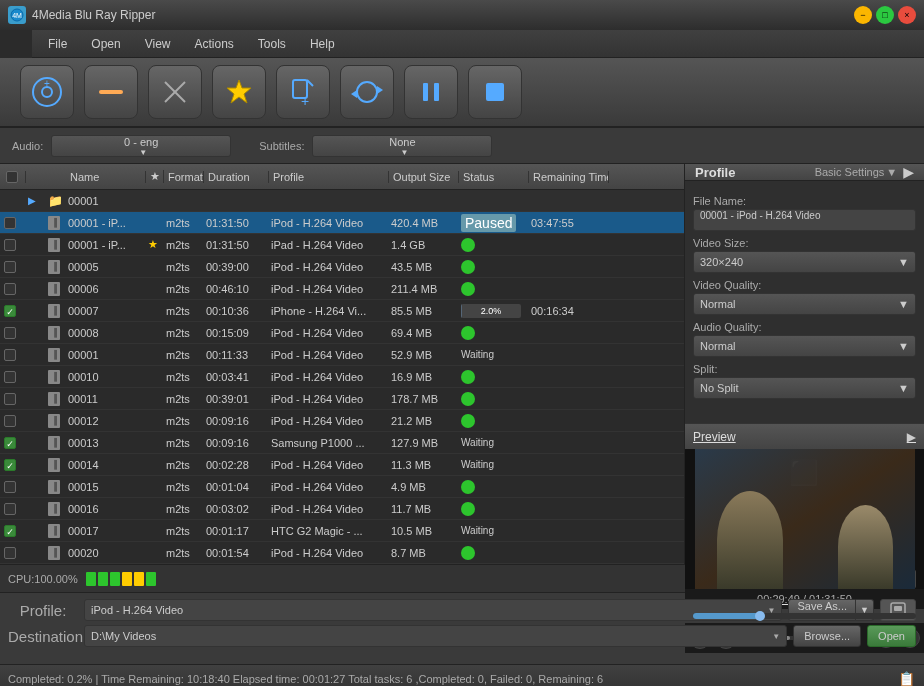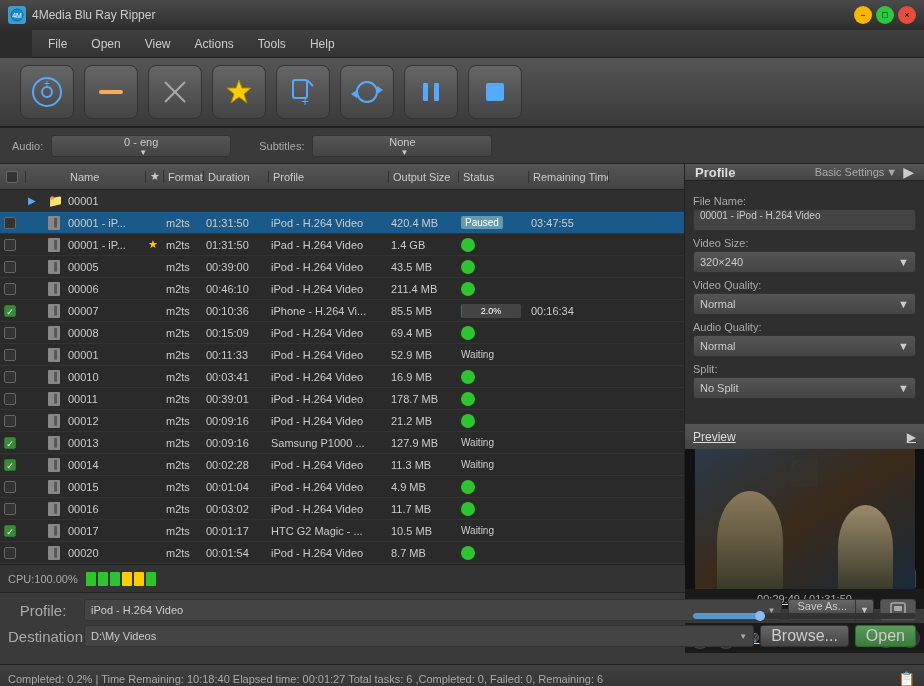--- a/index.html
+++ b/index.html
@@ -37,21 +37,21 @@
 
     
     .table-area { flex: 1; background: #2a2a2a; display: flex; flex-direction: column; overflow: hidden; }
     .table-header { display: flex; align-items: center; background: linear-gradient(to bottom, #555, #444); height: 26px; border-bottom: 1px solid #222; padding: 0 2px; }
     .th { color: #ccc; font-size: 11px; padding: 0 4px; white-space: nowrap; overflow: hidden; border-right: 1px solid #333; display: flex; align-items: center; }
     .table-body { flex: 1; overflow-y: auto; overflow-x: hidden; }
     .table-row { display: flex; align-items: center; height: 22px; border-bottom: 1px solid #333; }
     .table-row.selected { background: #1a5a8a; }
     .td { font-size: 11px; color: #ccc; padding: 0 4px; white-space: nowrap; overflow: hidden; display: flex; align-items: center; }
     .status-green { width: 14px; height: 14px; background: #2dc52d; border-radius: 7px; }
-    .status-paused { background: #6699aa; color: white; font-size: 10px; padding: 1px 4px; border-radius: 2px; }
+    .status-paused { background: #6699aa; color: white; font-size: 14px; padding: 1px 4px; border-radius: 2px; }
     .status-waiting { color: #ccc; font-size: 10px; }
     .progress-bar-cell { background: #444; height: 14px; border-radius: 2px; position: relative; overflow: hidden; }
     .progress-fill { background: #555; height: 100%; }
     .progress-text { position: absolute; left: 50%; top: 50%; transform: translate(-50%,-50%); font-size: 9px; color: #fff; }
 
     
     .profile-panel { width: 240px; background: #2f2f2f; border-left: 1px solid #222; display: flex; flex-direction: column; }
     .profile-header { background: linear-gradient(to bottom, #555, #444); height: 32px; display: flex; align-items: center; justify-content: space-between; padding: 0 10px; border-bottom: 1px solid #222; }
     .profile-title { font-size: 13px; font-weight: bold; color: #ddd; }
     .profile-settings { font-size: 11px; color: #aaa; display: flex; align-items: center; gap: 2px; }
@@ -66,21 +66,21 @@
     .video-scene { width: 100%; height: 100%; background: linear-gradient(to bottom, #4a3a2a 0%, #8a6a4a 40%, #2a3a5a 100%); }
 
     
     .status-bar { height: 28px; background: linear-gradient(to bottom, #404040, #333); display: flex; align-items: center; padding: 0 8px; font-size: 11px; color: #aaa; border-top: 1px solid #222; }
 
     
     .bottom-bar { height: 72px; background: #3a3a3a; border-top: 1px solid #222; display: flex; flex-direction: column; padding: 6px 8px; gap: 4px; }
     .bottom-row { display: flex; align-items: center; gap: 6px; }
     .bottom-label { color: #aaa; font-size: 15px; width: 70px; text-align: center; }
     .bottom-input { flex: 1; height: 22px; background: #444; border: 1px solid #333; border-radius: 3px; color: #ccc; font-size: 11px; padding: 0 6px; }
-    .bottom-btn { height: 22px; padding: 0 10px; background: linear-gradient(to bottom, #666, #444); border: 1px solid #333; border-radius: 3px; color: #ccc; font-size: 16px; cursor: pointer; }
+    .bottom-btn { height: 22px; padding: 0 10px; background: linear-gradient(to bottom, #666, #444); border: 1px solid #333; border-radius: 3px; color: #ccc; font-size: 11px; cursor: pointer; }
     .bottom-btn-primary { background: linear-gradient(to bottom, #5a9a5a, #3a7a3a); border-color: #2a6a2a; }
     .save-as-btn { display: flex; height: 22px; }
     .save-as-main { height: 22px; padding: 0 8px; background: linear-gradient(to bottom, #666, #444); border: 1px solid #333; border-radius: 3px 0 0 3px; color: #ccc; font-size: 11px; cursor: pointer; }
     .save-as-drop { width: 18px; height: 22px; background: linear-gradient(to bottom, #666, #444); border: 1px solid #333; border-left: none; border-radius: 0 3px 3px 0; color: #ccc; font-size: 9px; cursor: pointer; display: flex; align-items: center; justify-content: center; }
 
     
     .cpu-bar { height: 28px; background: #333; display: flex; align-items: center; padding: 0 8px; gap: 8px; border-top: 1px solid #222; }
     .cpu-label { font-size: 11px; color: #aaa; }
     .cpu-progress { display: flex; gap: 2px; align-items: center; }
     .cpu-seg { width: 10px; height: 14px; border-radius: 1px; }

